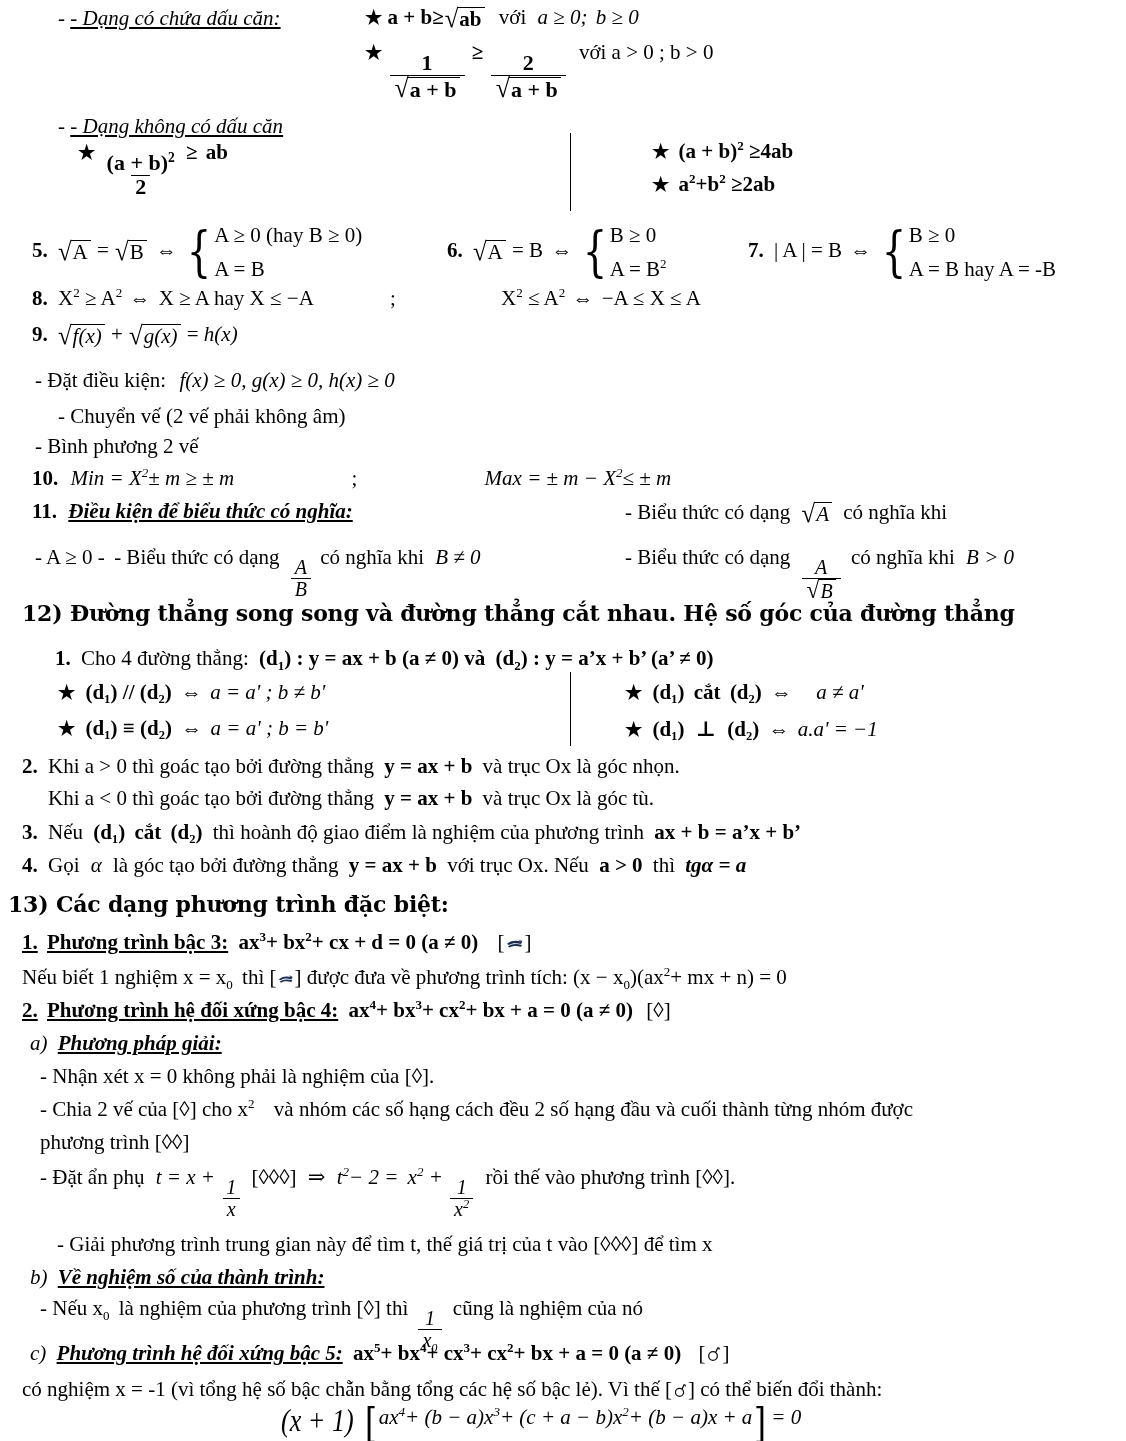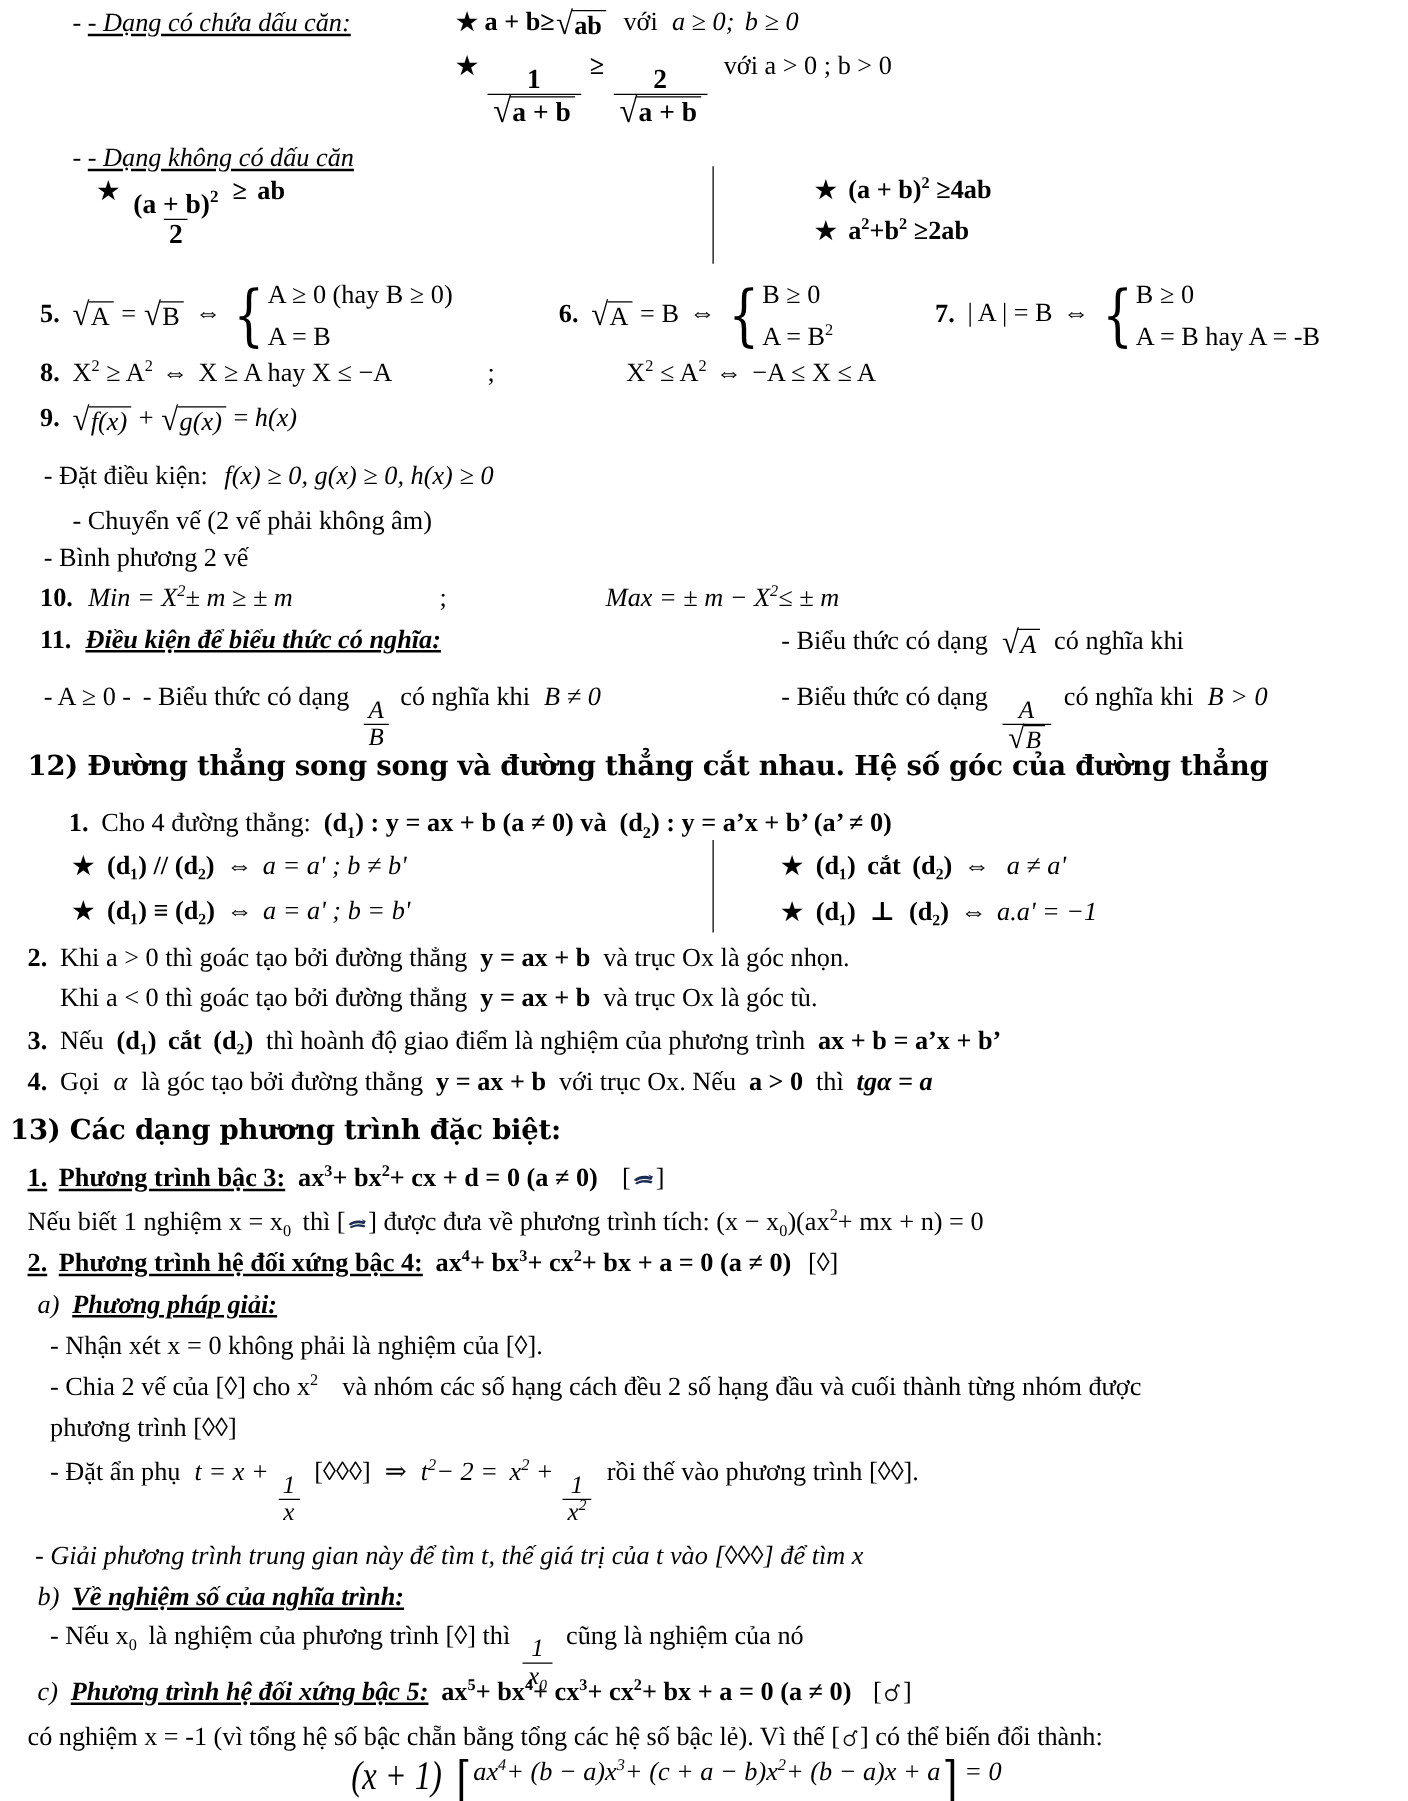--- a/index.html
+++ b/index.html
@@ -311,21 +311,21 @@
     <span style="margin-left:4px;">⇔</span>
     <span class="it" style="margin-left:3px;">a = a' ; b = b'</span>
   </div>
 
   <div class="line" style="left:625px; top:680px;">
     <span class="star bd">★</span>
     <span class="bd" style="margin-left:5px;">(d₁)</span>
     <span class="bd" style="margin-left:4px;">cắt</span>
     <span class="bd" style="margin-left:4px;">(d₂)</span>
     <span style="margin-left:4px;">⇔</span>
-    <span class="it" style="margin-left:8px;font-family:Liberation Serif, serif;">a ≠ a'</span>
+    <span class="it" style="margin-left:19px;font-family:Liberation Serif, serif;">a ≠ a'</span>
   </div>
 
   <div class="line" style="left:625px; top:716px;">
     <span class="star bd">★</span>
     <span class="bd" style="margin-left:5px;">(d₁)</span>
     <span class="bd" style="margin-left:6px;">⊥</span>
     <span class="bd" style="margin-left:6px;">(d₂)</span>
     <span style="margin-left:4px;">⇔</span>
     <span class="it" style="margin-left:3px;">a.a' = −1</span>
   </div>
@@ -423,25 +423,25 @@
     <span class="it" style="margin-left:6px;">t</span><sup class="e it">2</sup><span class="it">− 2 =</span>
     <span class="it" style="margin-left:4px;">x</span><sup class="e it">2</sup>
     <span class="it">+</span>
     <span class="frac it" style="font-size:20px;">
       <span class="num">1</span>
       <span class="den"><span>x</span><sup class="e">2</sup></span>
     </span>
     <span style="margin-left:5px;">rồi thế vào phương trình [◊◊].</span>
   </div>
 
-  <div class="line" style="left:28px; top:1232px;font-style:italic;">- Giải phương trình trung gian này để tìm t, thế giá trị của t vào [◊◊◊] để tìm x</div>
+  <div class="line" style="left:57px; top:1232px;">- Giải phương trình trung gian này để tìm t, thế giá trị của t vào [◊◊◊] để tìm x</div>
 
   <div class="line" style="left:30px; top:1265px;">
     <span class="it">b)</span>
-    <span class="bi ul" style="margin-left:5px;">Về nghiệm số của nghĩa trình:</span>
+    <span class="bi ul" style="margin-left:5px;">Về nghiệm số của thành trình:</span>
   </div>
 
   <div class="line" style="left:40px; top:1296px;text-align:right;">
     <span>- Nếu x</span><sub class="e">0</sub>
     <span style="margin-left:4px;">là nghiệm của phương trình [◊] thì</span>
     <span class="frac it" style="font-size:20px; margin-left:5px;">
       <span class="num">1</span>
       <span class="den"><span>x</span><sub class="e">0</sub></span>
     </span>
     <span style="margin-left:4px;">cũng là nghiệm của nó</span>

